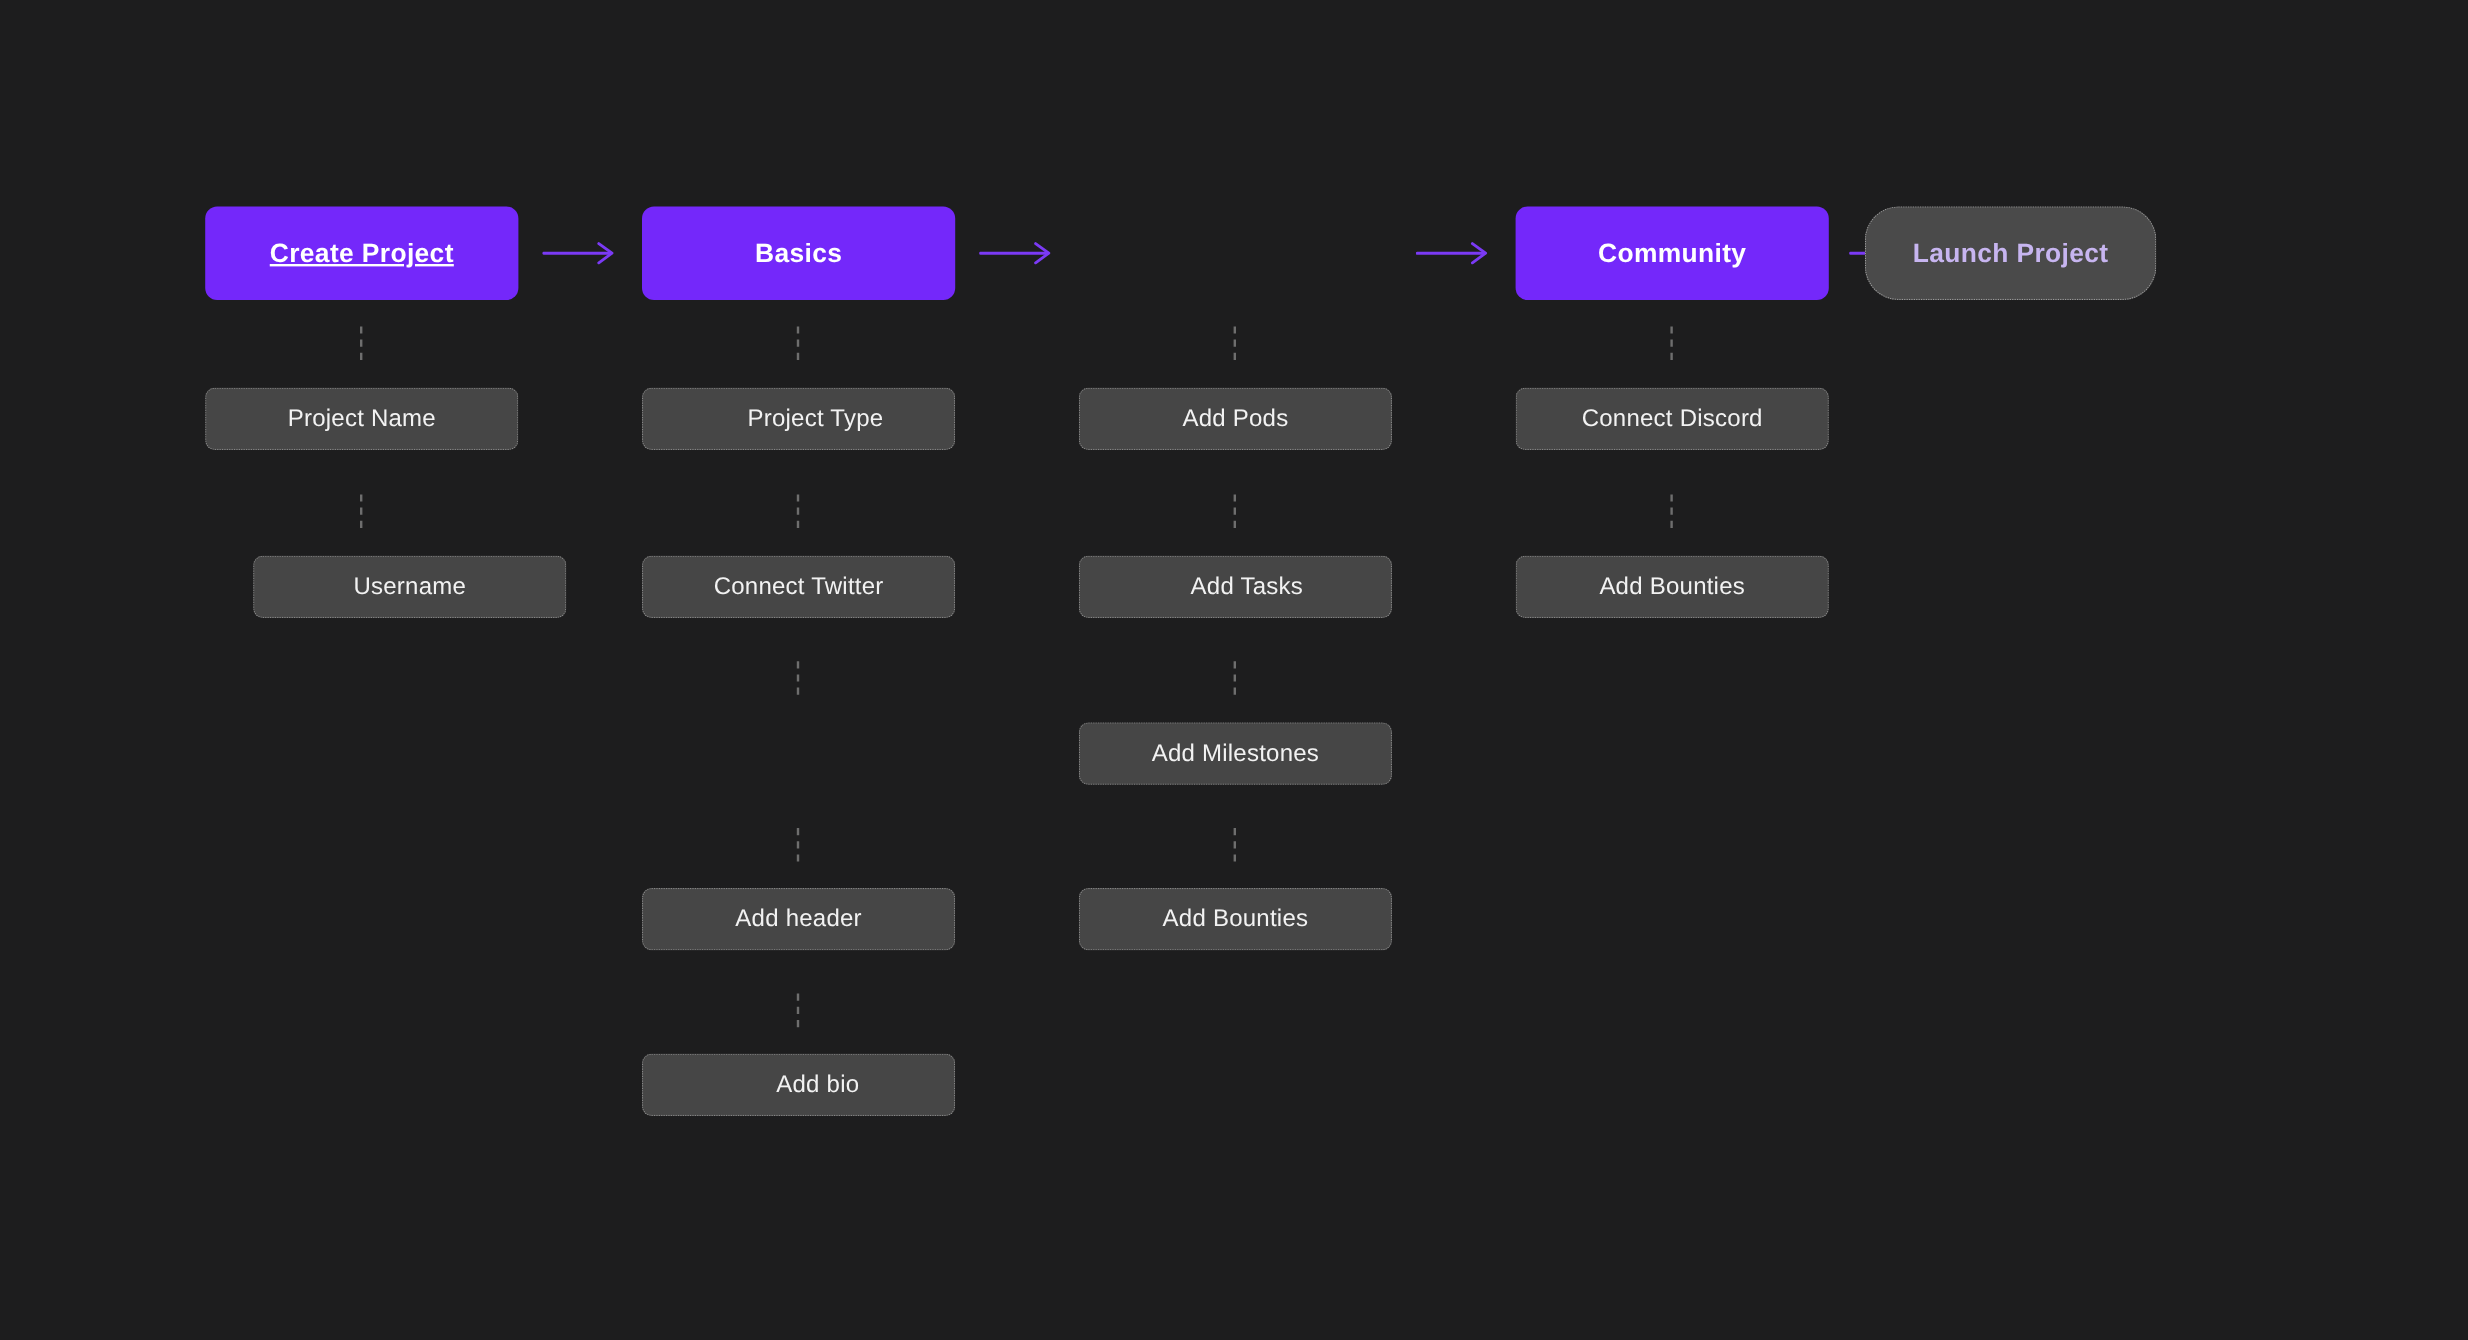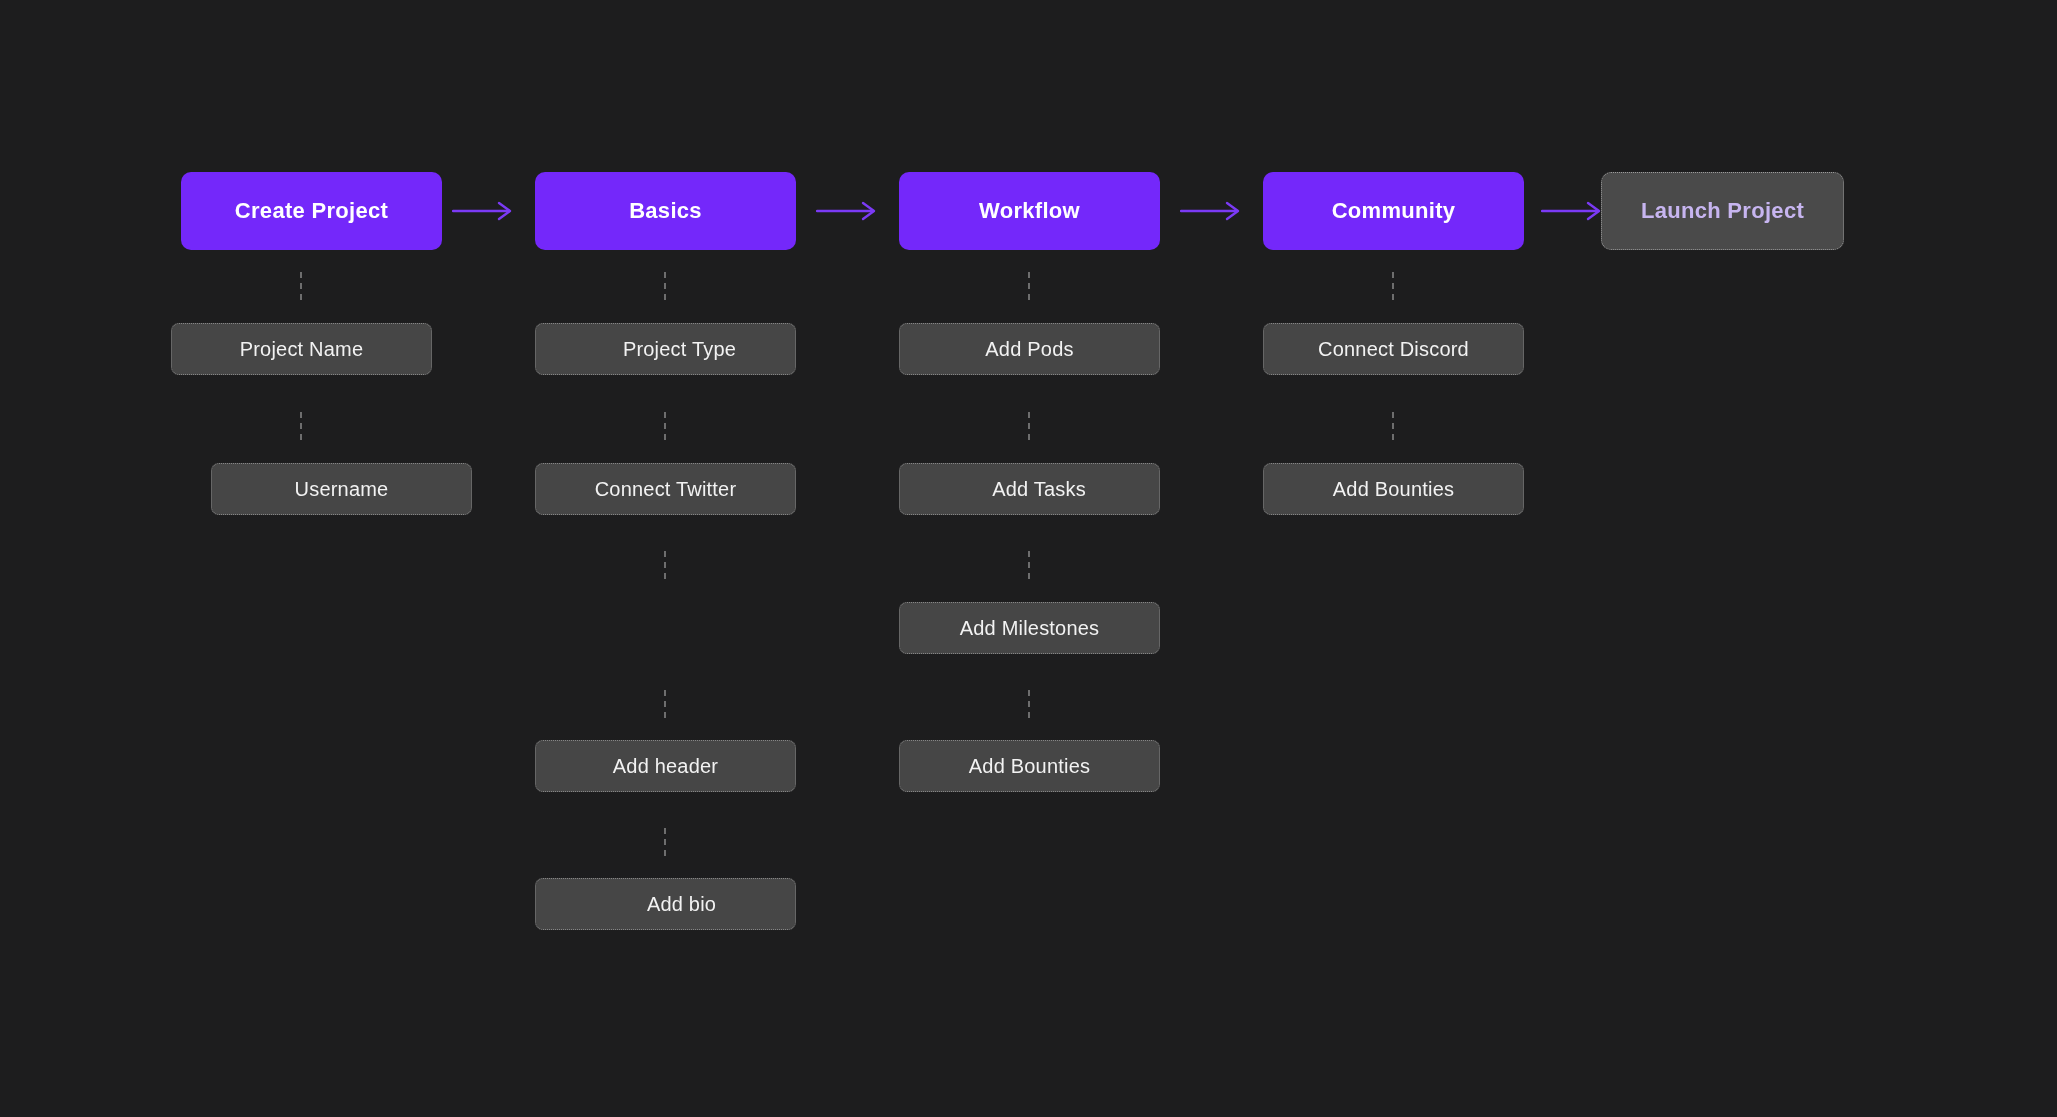--- a/index.html
+++ b/index.html
@@ -63,21 +63,21 @@
   .arrow line,.arrow polyline{
     stroke:var(--arrow);stroke-width:2.4;fill:none;
     stroke-linecap:round;stroke-linejoin:round;
   }
 </style>
 </head>
 <body>
 
 <div class="canvas">
 
-  <div class="node header" style="left:181px;top:172px;">
+  <div class="node header" style="left:171px;top:172px;text-decoration:underline;">
     <span>Create Project</span>
   </div>
   <div class="connector" style="left:300px;top:272px;"></div>
   <div class="node step" style="left:171px;top:323px;">
     <span>Project Name</span>
   </div>
   <div class="connector" style="left:300px;top:412px;"></div>
   <div class="node step" style="left:171px;top:463px;margin-left:40px;">
     <span>Username</span>
   </div>
@@ -110,23 +110,20 @@
     <span>Add bio</span>
   </div>
 
   <div class="arrow" style="left:816px;top:199px;">
     <svg viewBox="0 0 62 24">
         <line x1="1" y1="12" x2="57" y2="12"></line>
         <polyline points="47,4 58,12 47,20"></polyline>
       </svg>
   </div>
 
-  <div class="node header" style="left:899px;top:172px;">
-    <span>Workflow</span>
-  </div>
   <div class="connector" style="left:1028px;top:272px;"></div>
   <div class="node step" style="left:899px;top:323px;">
     <span>Add Pods</span>
   </div>
   <div class="connector" style="left:1028px;top:412px;"></div>
   <div class="node step" style="left:899px;top:463px;padding-left:19px;">
     <span>Add Tasks</span>
   </div>
   <div class="connector" style="left:1028px;top:551px;"></div>
   <div class="node step" style="left:899px;top:602px;">
@@ -156,17 +153,17 @@
     <span>Add Bounties</span>
   </div>
 
   <div class="arrow" style="left:1541px;top:199px;">
     <svg viewBox="0 0 62 24">
         <line x1="1" y1="12" x2="57" y2="12"></line>
         <polyline points="47,4 58,12 47,20"></polyline>
       </svg>
   </div>
 
-  <div class="node launch" style="left:1601px;top:172px;">
+  <div class="node launch" style="left:1554px;top:172px;border-radius:28px;">
     <span>Launch Project</span>
   </div>
 
 </div>
 
 </body></html>

